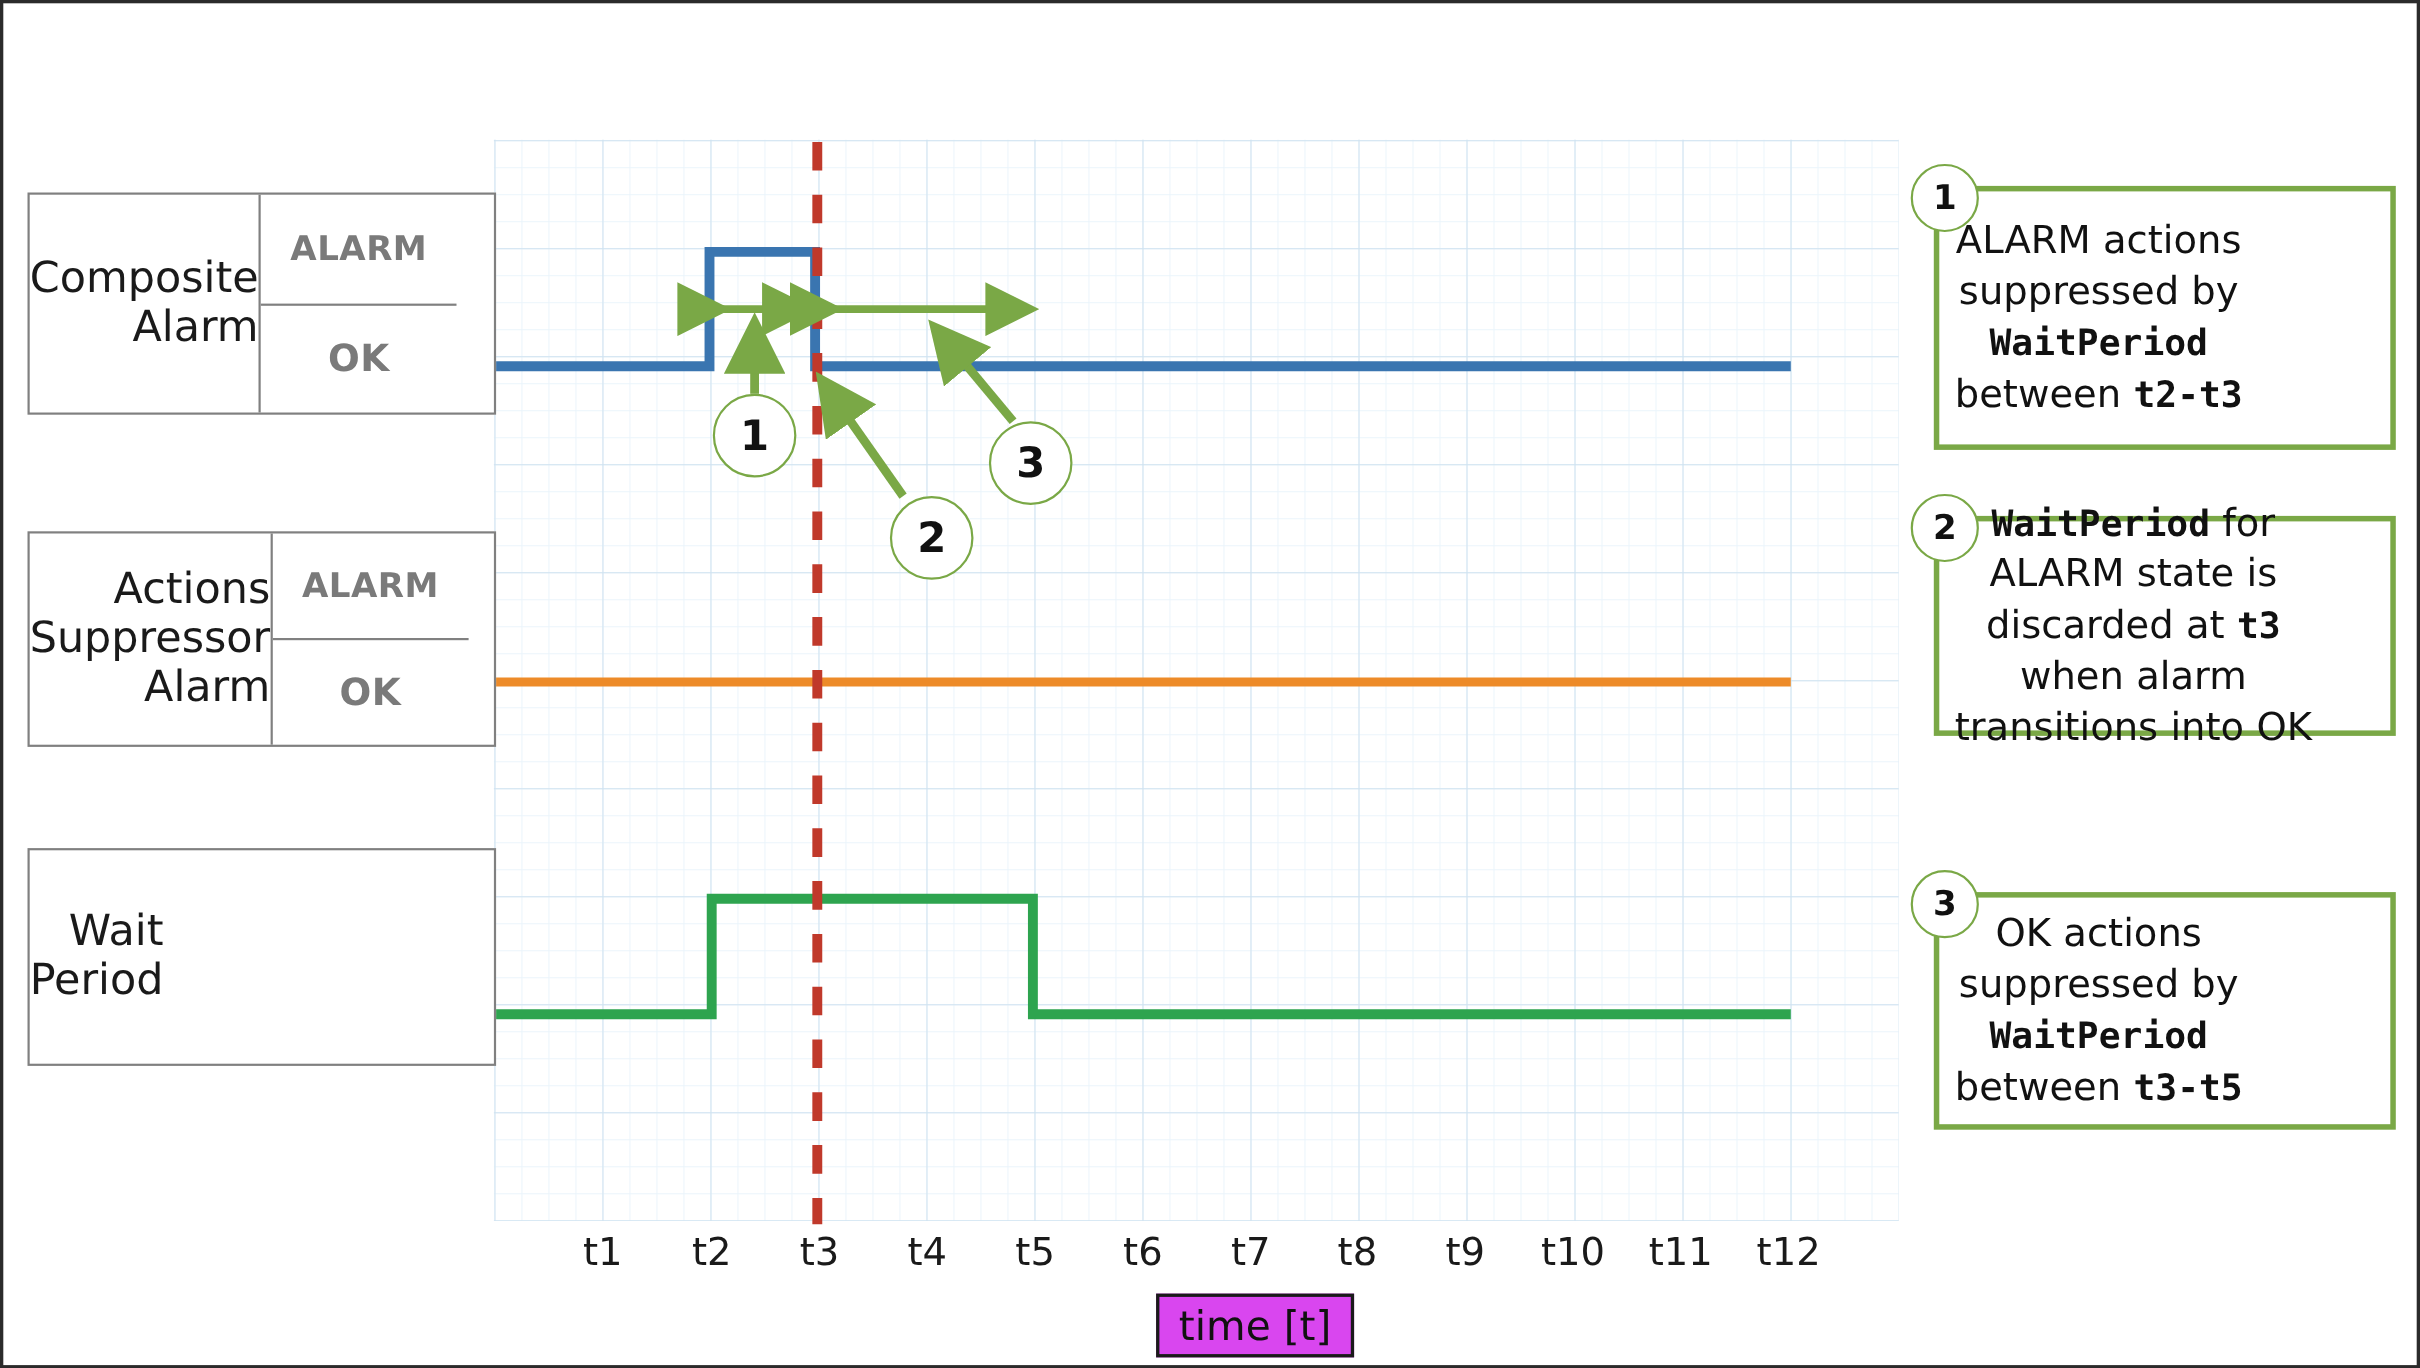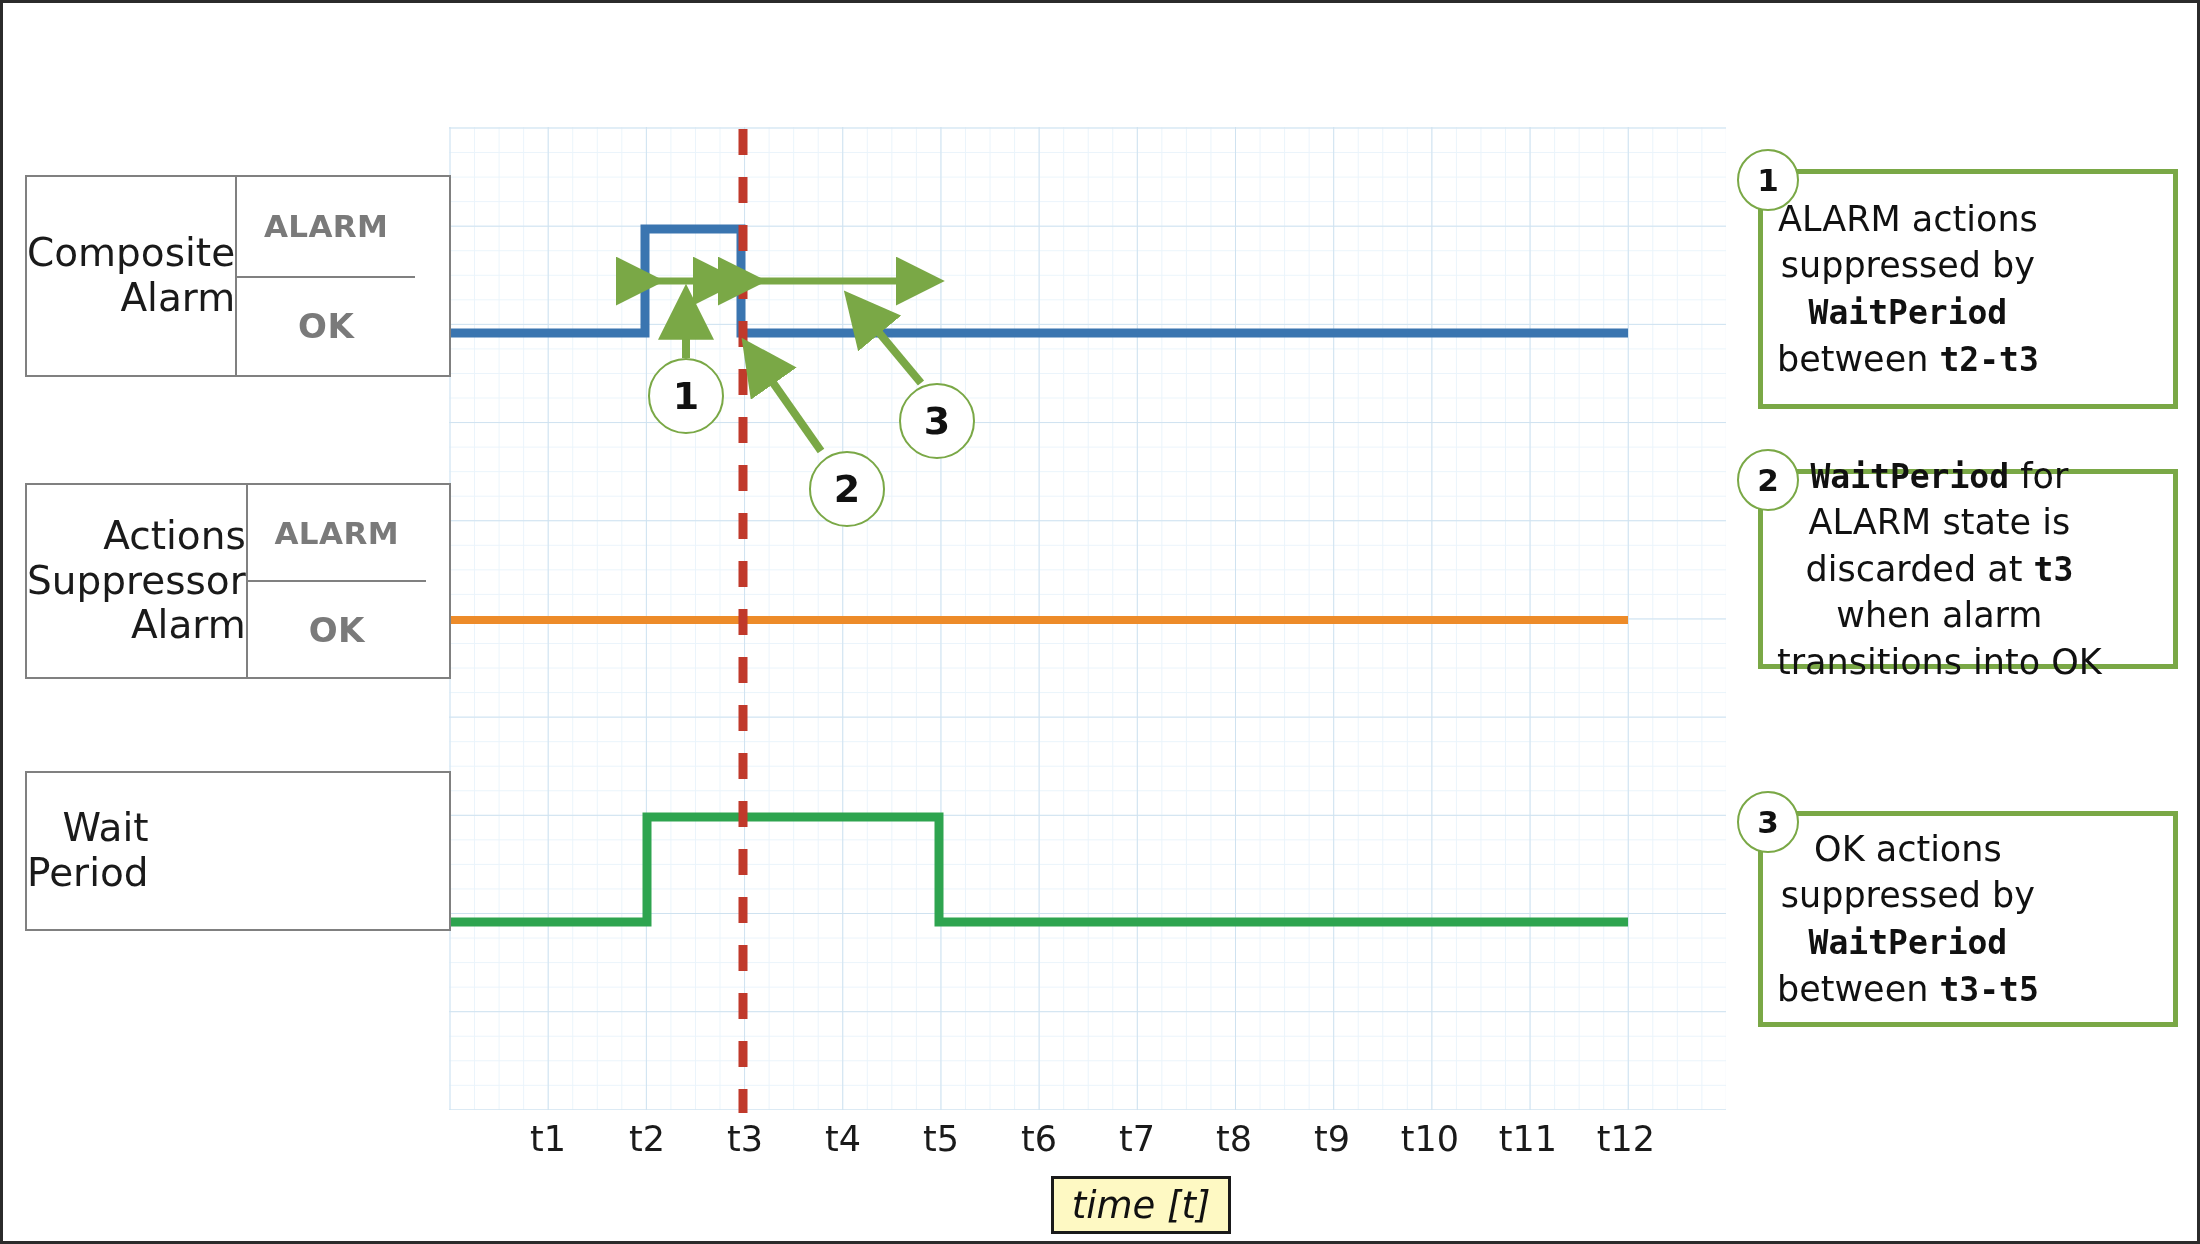--- a/index.html
+++ b/index.html
@@ -40,23 +40,23 @@
            display:flex;align-items:center;text-align:center;z-index:4;}
   .callout .ctext{font-size:35px;color:#111;line-height:1.33;padding:0 14px;}
   .callout .ctext code{font-family:"DejaVu Sans Mono",monospace;font-weight:bold;font-size:33px;}
   .cbadge{position:absolute;width:58px;height:58px;border:2px solid #7aa846;border-radius:50%;
           background:#fff;display:flex;align-items:center;justify-content:center;
           font-weight:bold;font-size:31px;color:#111;z-index:7;}
 
   
   .tick{position:absolute;font-size:35px;color:#1a1a1a;text-align:center;
         transform:translateX(-50%);white-space:nowrap;}
-  .axis-title{position:absolute;border:3px solid #1a1a1a;background:#fef9c3;
+  .axis-title{position:absolute;border:3px solid #1a1a1a;background:#d946ef;
               display:flex;align-items:center;justify-content:center;
-              font-size:37px;color:#111;box-sizing:border-box;font-style:italic;}
+              font-size:37px;color:#111;box-sizing:border-box;}
 </style>
 </head>
 <body>
 
 <div id="canvas">
 
   <div class="plot"></div>
 
   <svg class="plot-svg" viewBox="0 0 2200 1244">
     <defs>
@@ -107,21 +107,21 @@
         <span>Suppressor</span><br>
         <span>Alarm</span>
       </span>
     </div>
     <div class="lstates" style="width:178px;">
       <div class="lstate top" style="height:96px;font-size:31px;">ALARM</div>
       <div class="lstate" style="height:96px;font-size:34px;">OK</div>
     </div>
   </div>
 
-  <div class="lblock" style="left:22px;top:768px;width:426px;height:160px;">
+  <div class="lblock" style="left:22px;top:768px;width:426px;height:198px;">
     <div class="lname">
       <span>
         <span>Wait</span><br>
         <span>Period</span>
       </span>
     </div>
   </div>
 
   <div class="circ" style="left:645px;top:355px;width:72px;height:72px;font-size:38px;">
     <span>1</span>

